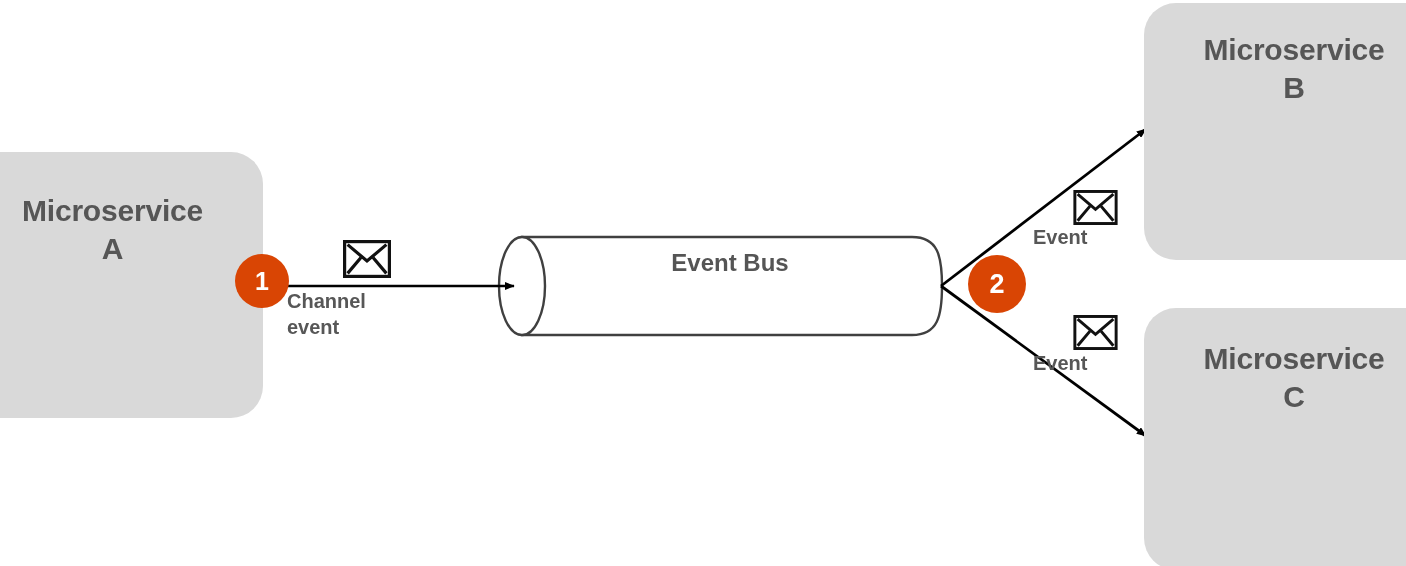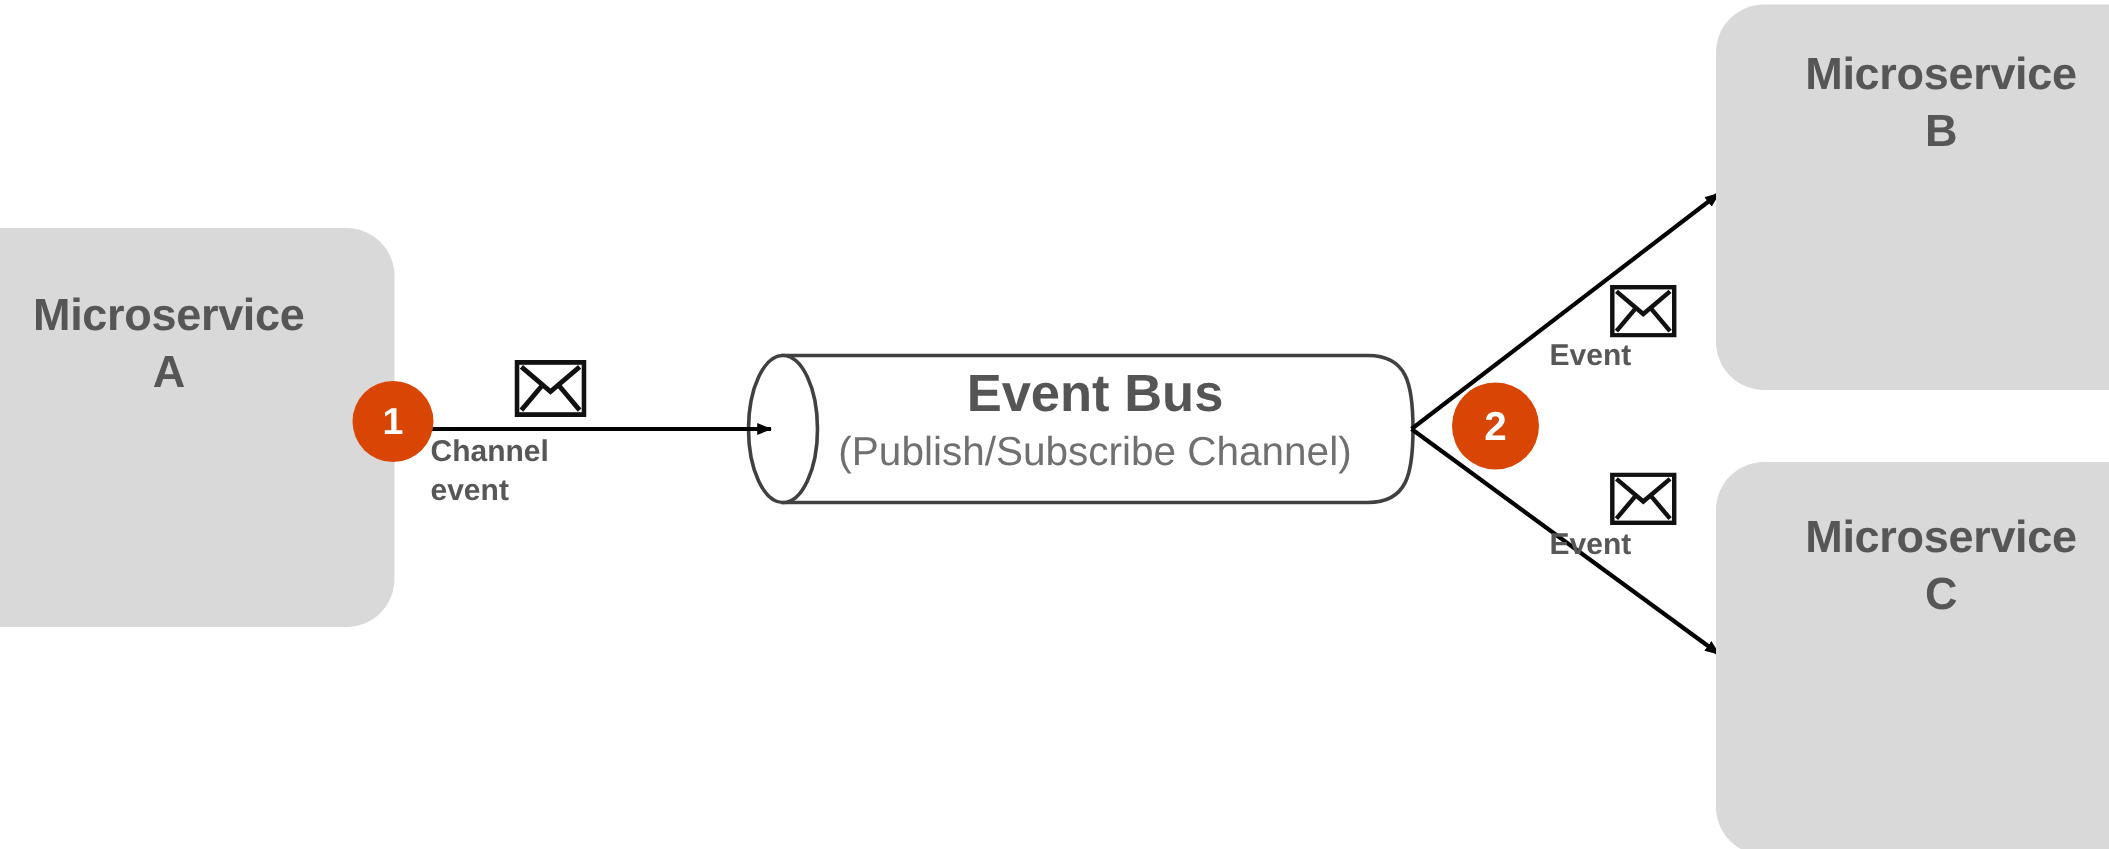--- a/index.html
+++ b/index.html
@@ -92,21 +92,21 @@
     font-size: 27px;
   }
 
   
   #bus-title {
     position: absolute;
     left: 530px;
     top: 246px;
     width: 400px;
     text-align: center;
-    font-size: 35px;
+    font-size: 24px;
     font-weight: bold;
     color: #555555;
     line-height: 34px;
   }
   #bus-subtitle {
     position: absolute;
     left: 520px;
     top: 284px;
     width: 420px;
     text-align: center;
@@ -186,21 +186,20 @@
     <div class="service-label">Microservice</div>
     <div class="service-label" style="top:66px;">B</div>
   </div>
 
   <div class="service-box" id="box-c">
     <div class="service-label">Microservice</div>
     <div class="service-label" style="top:70px;">C</div>
   </div>
 
   <div id="bus-title">Event Bus</div>
-  <div id="bus-subtitle">(Publish/Subscribe Channel)</div>
 
   <div class="badge" id="badge-1">1</div>
   <div class="badge" id="badge-2">2</div>
 
   <span class="envelope" id="env-publish">
     <svg width="48" height="38" viewBox="0 0 48 38">
       <rect x="1.6" y="1.6" width="44.8" height="34.8" fill="#ffffff" stroke="#111111" stroke-width="3.2"></rect>
       <path d="M4.6 4.6 L24 21 L43.4 4.6" fill="none" stroke="#111111" stroke-width="3.2"></path>
       <path d="M4.6 33.4 L18 17.5 M43.4 33.4 L30 17.5" fill="none" stroke="#111111" stroke-width="3.2"></path>
     </svg>

